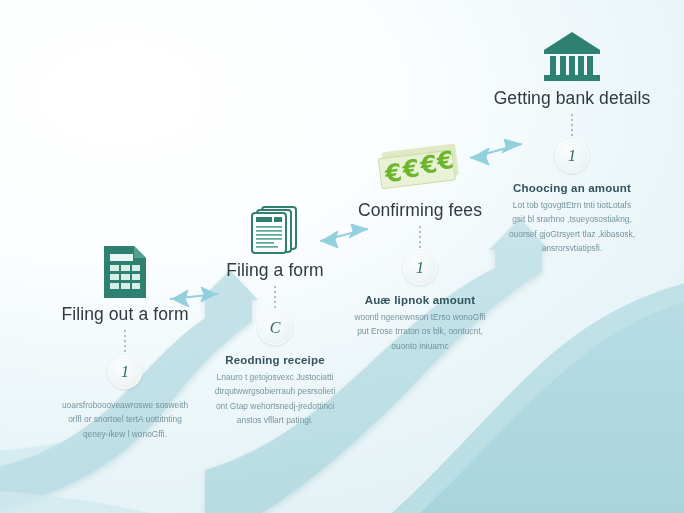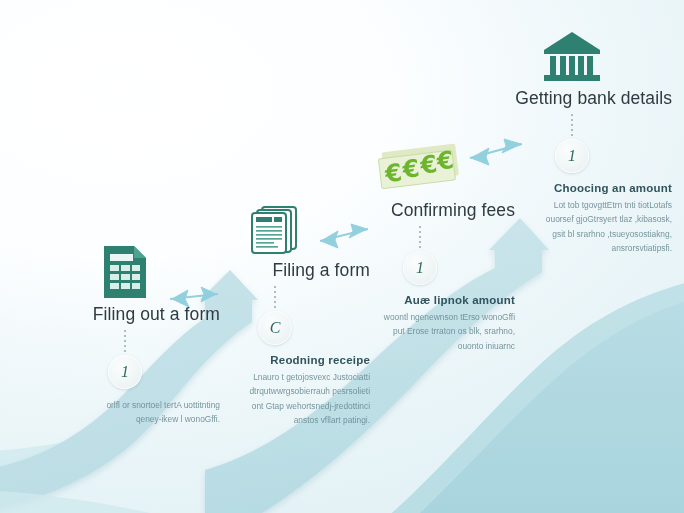--- a/index.html
+++ b/index.html
@@ -11,21 +11,21 @@
   #stage{
     position:relative;width:684px;height:513px;overflow:hidden;
     background:
       radial-gradient(115% 95% at 18% 18%, #ffffff 0%, #fcfeff 34%, #eef7fa 62%, #e0f0f4 100%);
   }
   
   .bg-layer{position:absolute;inset:0;}
   .bg-layer svg{position:absolute;left:0;top:0;}
 
   
-  .step{position:absolute;text-align:right;}
+  .step{position:absolute;text-align:center;}
   .icon-wrap{height:58px;display:flex;align-items:flex-end;justify-content:center;margin-bottom:4px;}
   .step-title{
     font-size:17.5px;color:#2f3b40;letter-spacing:.1px;white-space:nowrap;
     font-weight:400;
   }
   .dotline{
     width:2px;height:22px;margin:5px auto 3px auto;
     background-image:linear-gradient(to bottom,#9fb3b8 0 2px, transparent 2px 5px);
     background-size:2px 5px;background-repeat:repeat-y;opacity:.85;
   }
@@ -154,20 +154,21 @@
           <rect x="9" y="39" width="9" height="6"></rect>
             <rect x="20" y="39" width="9" height="6"></rect>
             <rect x="31" y="39" width="8" height="6"></rect>
         </g>
       </svg>
     </div>
     <div class="step-title">Filing out a form</div>
     <div class="dotline"></div>
     <div class="badge">1</div>
     <div class="blurb">
+      <div>uoarsfroboooveawroswe sosweith</div>
       <div>orlfl or snortoel tertA uottitnting</div>
       <div>qeney-ikew l wonoGffi.</div>
     </div>
   </div>
 
   <div class="step" style="left:180px;top:198px;width:190px;">
     <div class="icon-wrap">
       <svg width="54" height="52" viewBox="0 0 54 52">
         <rect x="14" y="3" width="34" height="42" rx="3" fill="#ffffff" stroke="#2e8170" stroke-width="2"></rect>
         <rect x="9" y="6" width="34" height="42" rx="3" fill="#ffffff" stroke="#2e8170" stroke-width="2"></rect>
@@ -210,21 +211,21 @@
           </g>
         </g>
       </svg>
     </div>
     <div class="step-title">Confirming fees</div>
     <div class="dotline"></div>
     <div class="badge">1</div>
     <div class="sub-title">Auæ lipnok amount</div>
     <div class="blurb">
       <div>woontl ngenewnson tErso wonoGffi</div>
-      <div>put Erose trraton os blk, srarhno,</div>
+      <div>put Erose trraton os blk, oontucnt,</div>
       <div>ouonto iniuarnc</div>
     </div>
   </div>
 
   <div class="step" style="left:472px;top:26px;width:200px;">
     <div class="icon-wrap">
       <svg width="64" height="56" viewBox="0 0 64 56">
         <path d="M32 4 L60 22 H4 Z" fill="#2e8170"></path>
         <rect x="4" y="22" width="56" height="4" fill="#2e8170"></rect>
         <g fill="#2e8170">
@@ -236,19 +237,19 @@
         </g>
         <rect x="4" y="47" width="56" height="6" fill="#2e8170"></rect>
       </svg>
     </div>
     <div class="step-title">Getting bank details</div>
     <div class="dotline"></div>
     <div class="badge">1</div>
     <div class="sub-title">Choocing an amount</div>
     <div class="blurb">
       <div>Lot tob tgovgttEtrn tnti tiotLotafs</div>
+      <div>gsit bl srarhno ,tsueyosostiakng,</div>
       <div>ouorsef gjoGtrsyert tlaz ,kibasosk,</div>
-      <div>gsit bl srarhno ,tsueyosostiakng,</div>
       <div>ansrorsvtiatipsfi.</div>
     </div>
   </div>
 
 </div>
 
 </body></html>

